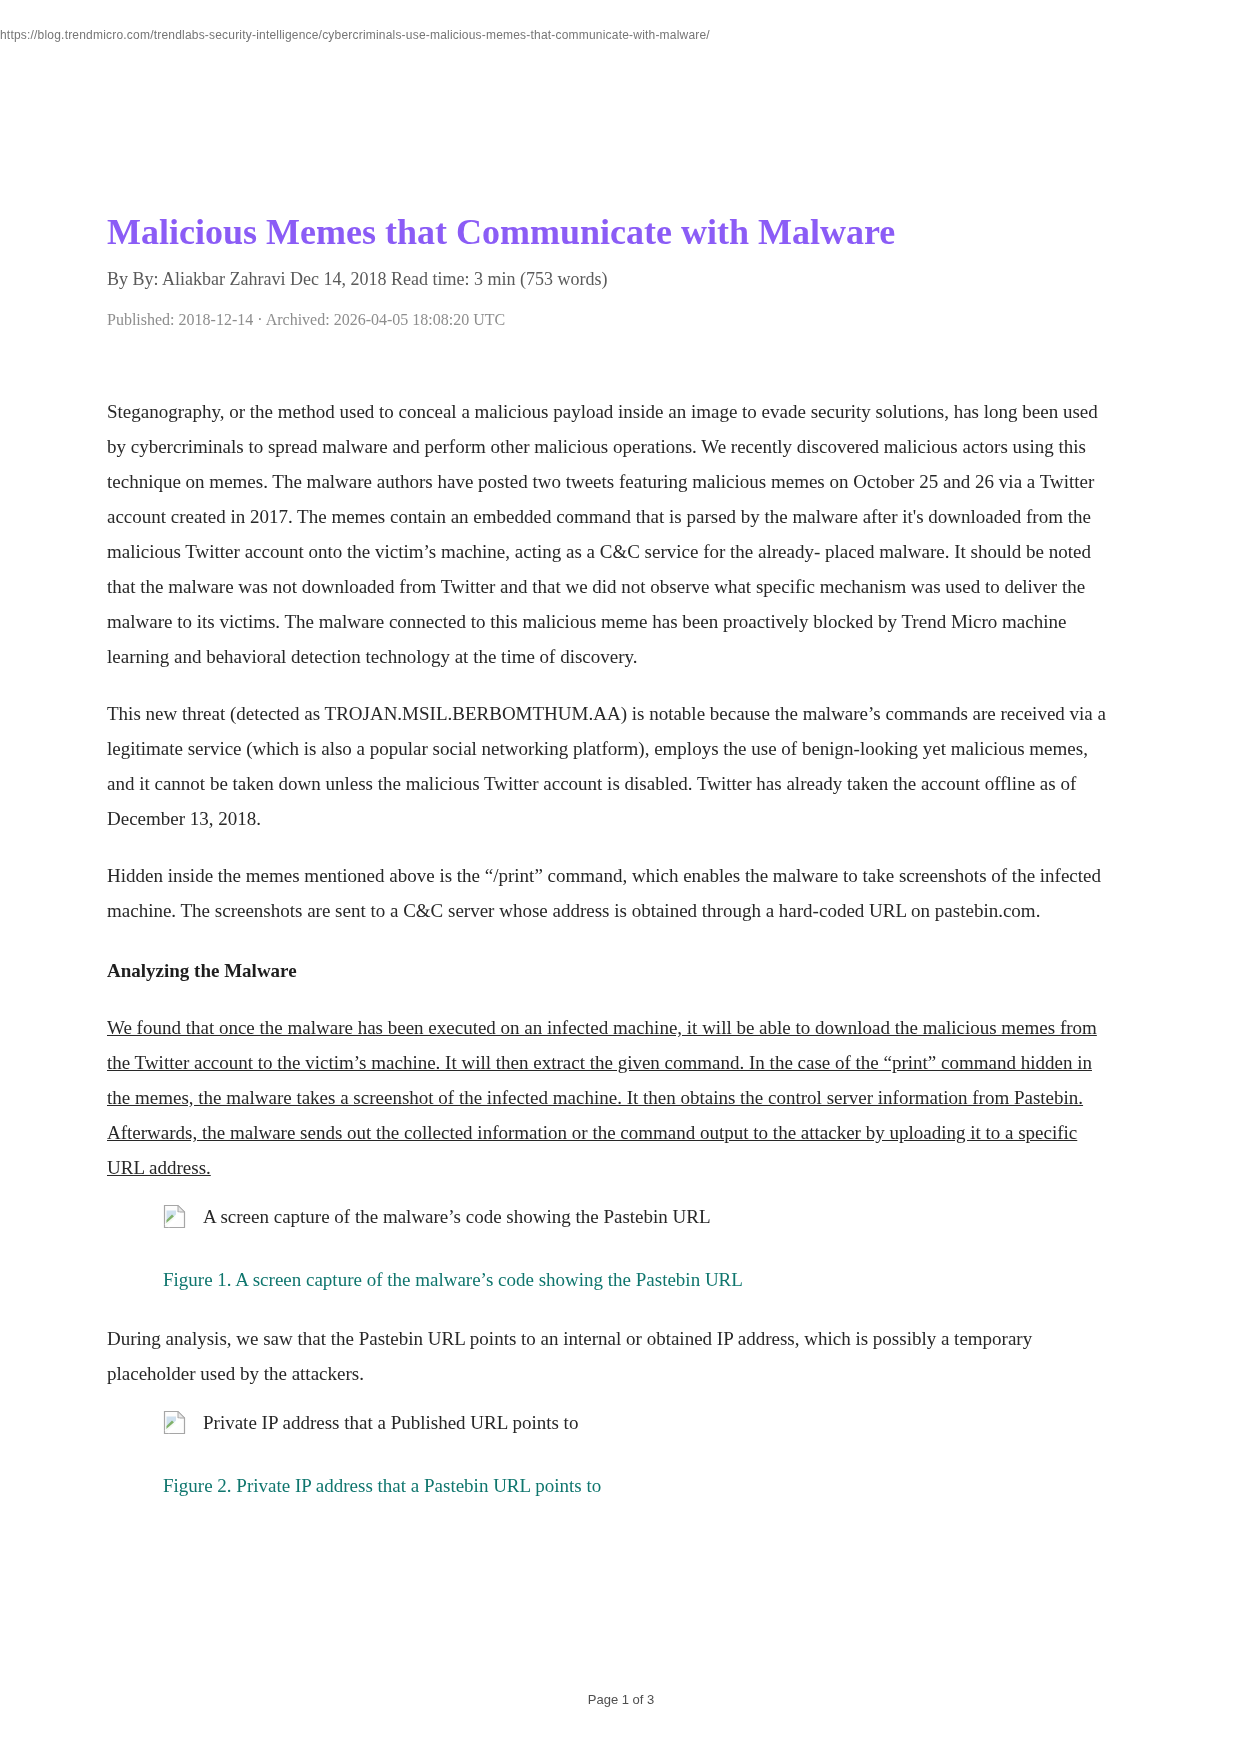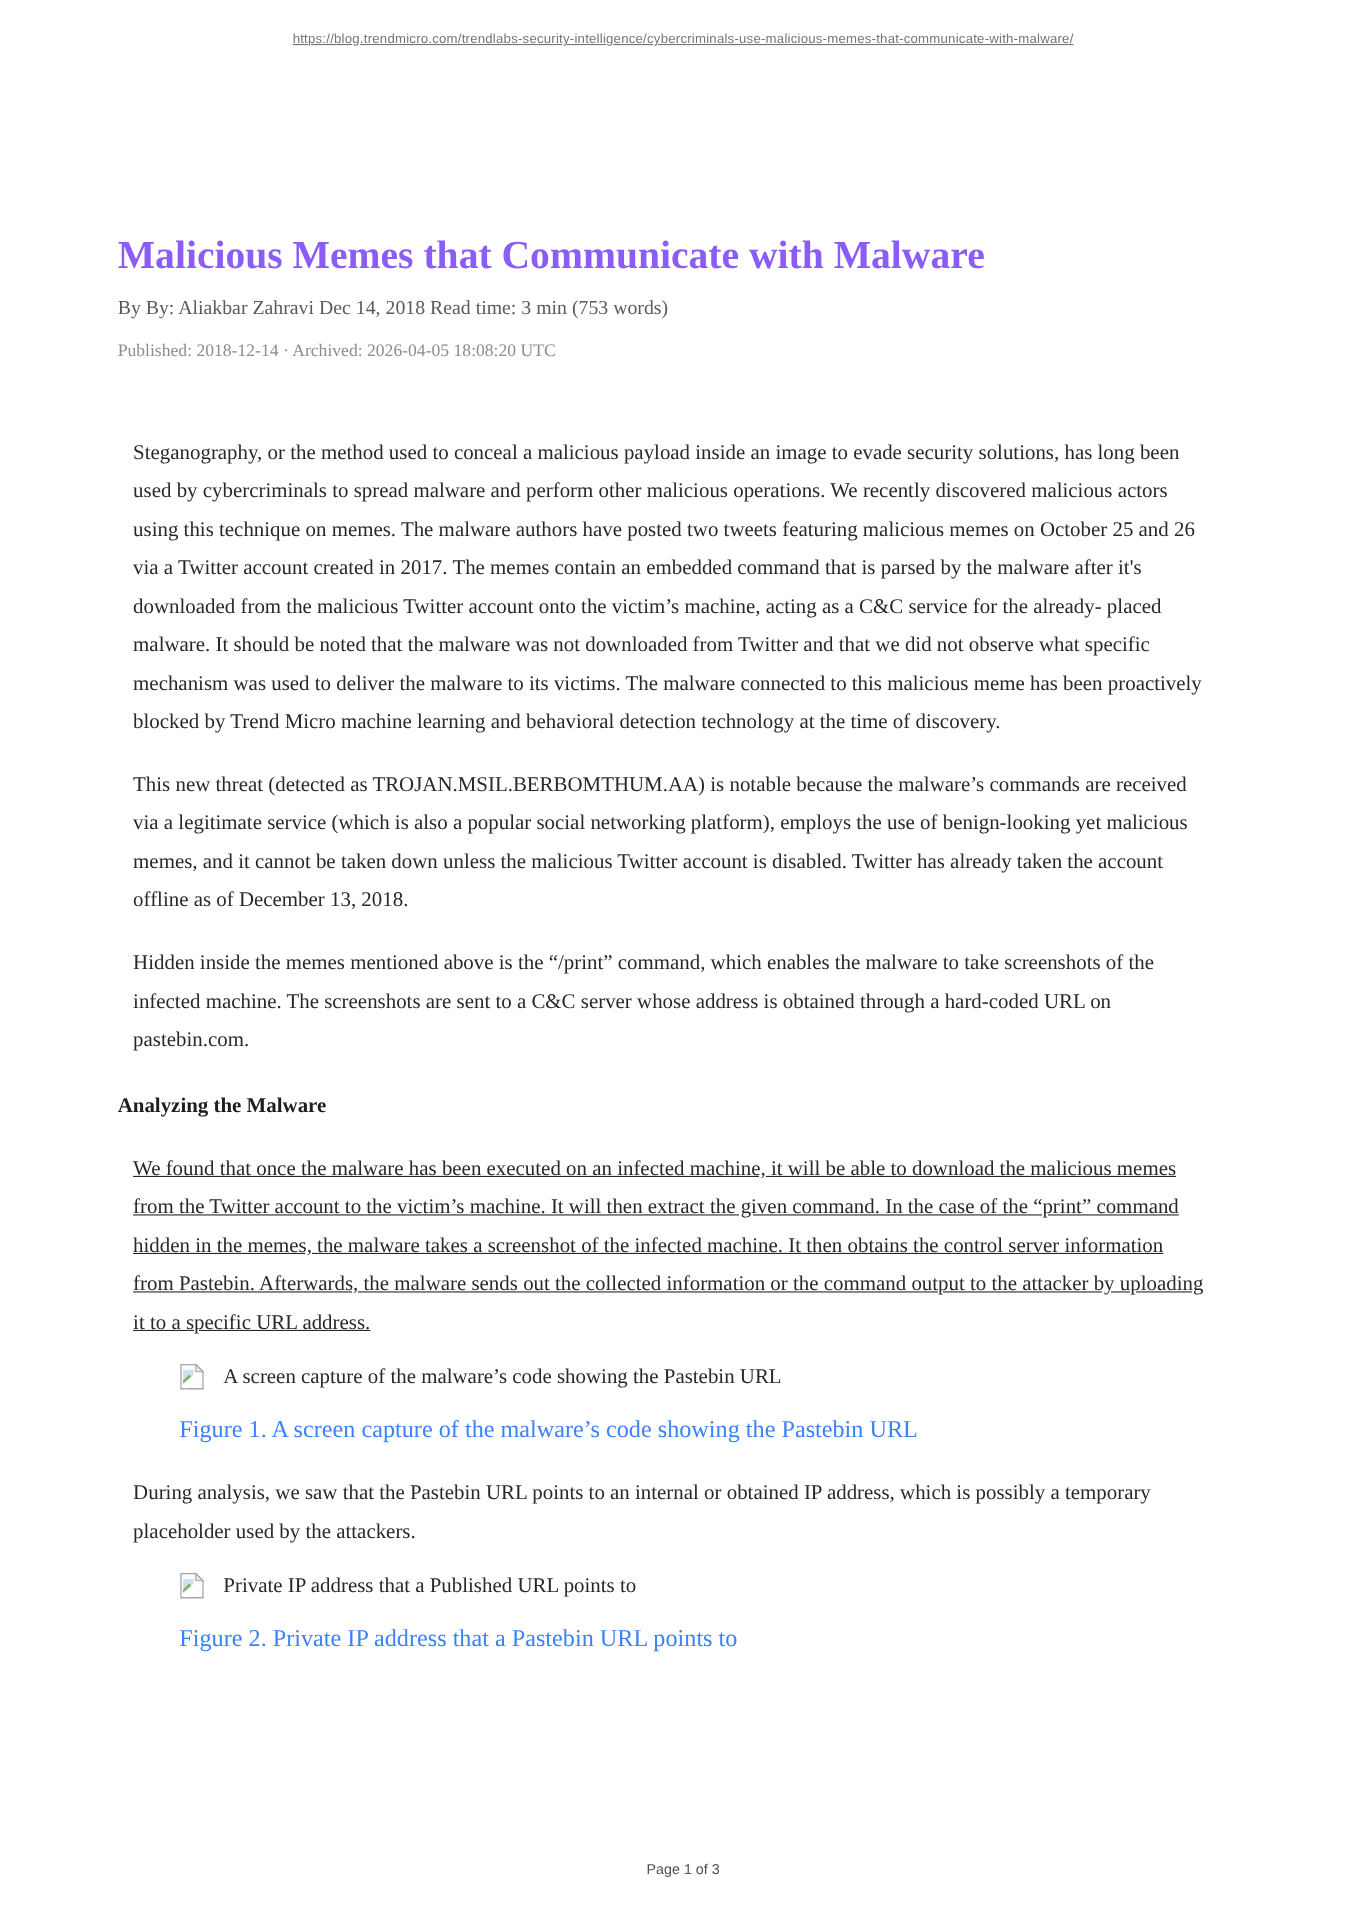--- a/index.html
+++ b/index.html
@@ -12,26 +12,25 @@
     height: 1756px;
     position: relative;
     font-family: "Liberation Serif", serif;
     overflow: hidden;
   }
   .chrome-header {
     position: absolute;
     top: 28px;
     left: 0;
     width: 100%;
-    text-align: center;
+    text-align: left;
     font-family: "Liberation Sans", sans-serif;
     font-size: 12px;
     color: #757575;
     letter-spacing: 0.2px;
-    text-decoration: underline;
   }
   .content {
     position: absolute;
     left: 107px;
     top: 0;
     width: 1005px;
   }
   h1.title {
     margin: 212px 0 0 0;
     font-size: 36px;
@@ -46,21 +45,21 @@
     line-height: 26px;
     color: #5a5a5a;
   }
   p.meta {
     margin: 16px 0 0 0;
     font-size: 16px;
     line-height: 24px;
     color: #8d8d8d;
   }
   p.body {
-    margin: 14px;
+    margin: 0;
     font-size: 19px;
     line-height: 35px;
     color: #282828;
   }
   p.para-1 { margin-top: 62px; }
   p.para-2 { margin-top: 22px; }
   p.para-3 { margin-top: 22px; }
   h3.section-heading {
     margin: 30px 0 0 0;
     font-size: 19px;
@@ -78,24 +77,24 @@
     display: flex;
     align-items: center;
     gap: 14px;
   }
   .figure-row .img-icon {
     display: inline-block;
     margin-right: 3px;
     line-height: 0;
   }
   p.caption {
-    margin: 12px 0 0 56px;
-    font-size: 22px;
+    margin: 28px 0 0 56px;
+    font-size: 19px;
     line-height: 35px;
-    color: #3b82f6;
+    color: #0f766e;
   }
   .chrome-footer {
     position: absolute;
     top: 1692px;
     left: 0;
     width: 100%;
     text-align: center;
     font-family: "Liberation Sans", sans-serif;
     font-size: 13px;
     color: #4f4f4f;

